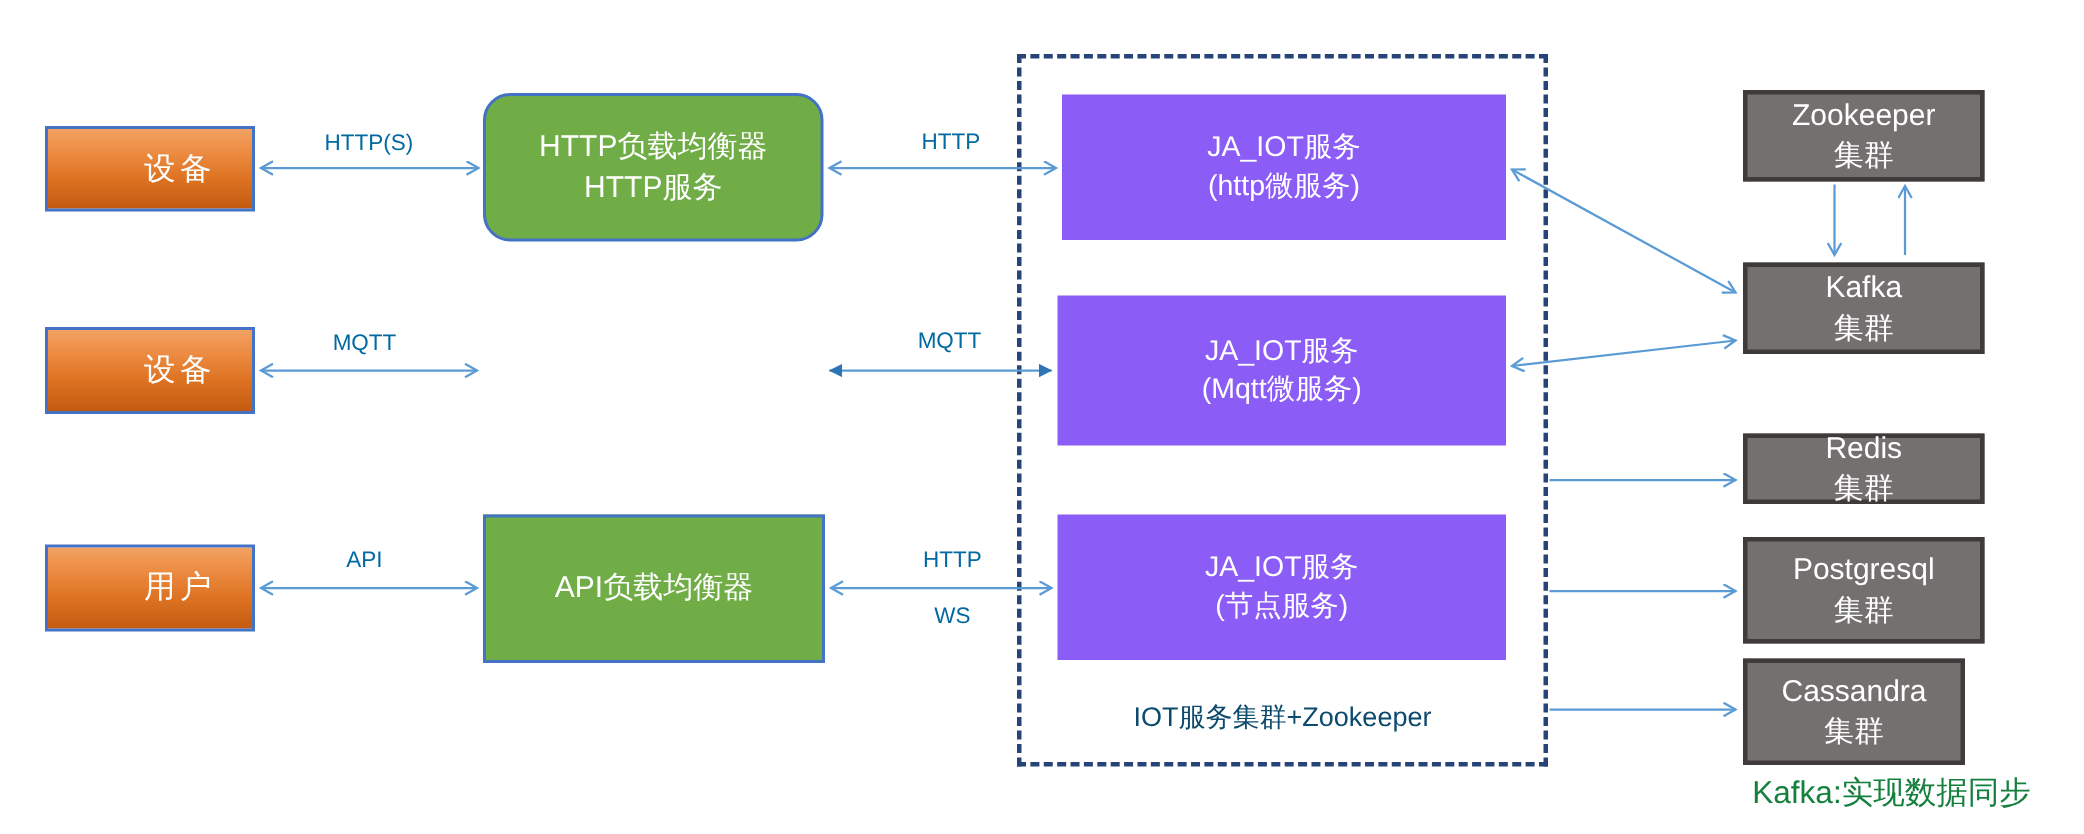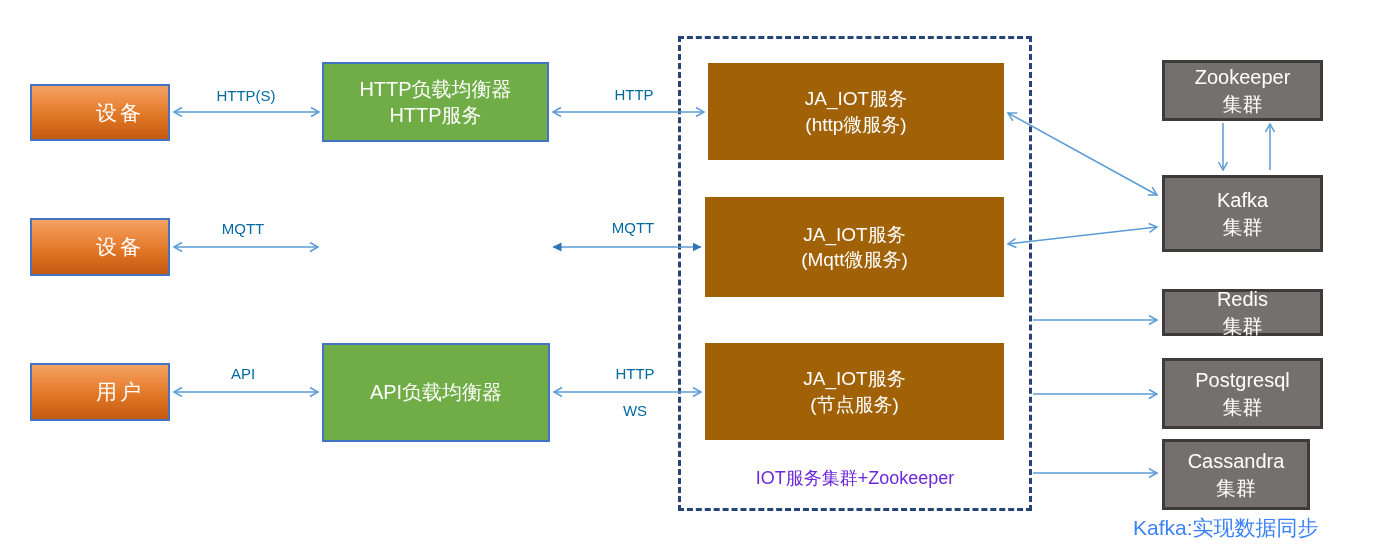--- a/index.html
+++ b/index.html
@@ -30,56 +30,57 @@
     font-size: 21px;
     letter-spacing: 3px;
     padding-left: 40px;
   }
   .green {
     background: #70ad47;
     border: 2px solid #4472c4;
     font-size: 20px;
   }
   .blue {
-    background: #a16207;
+    background: #8b5cf6;
     font-size: 19px;
   }
   .gray {
     background: #757070;
     border: 3px solid #3f3b3b;
     font-size: 20px;
   }
   .cluster {
     position: absolute;
     left: 678px; top: 36px;
     width: 354px; height: 475px;
     border: 3px dashed #264478;
     background: transparent;
   }
   .cluster-caption {
     position: absolute;
     left: 678px; top: 466px;
     width: 354px;
     text-align: center;
     font-size: 18px;
-    color: #6d28d9;
+    color: #0c4a6e;
   }
   .edge-label {
     position: absolute;
     transform: translateX(-50%);
     font-size: 15px;
     color: #0369a1;
     white-space: nowrap;
   }
   .footnote {
     position: absolute;
     left: 1133px; top: 514px;
     width: 256px;
+    text-align: center;
     font-size: 21px;
-    color: #3b82f6;
+    color: #15803d;
   }
   svg.arrows {
     position: absolute;
     left: 0; top: 0;
     width: 1389px; height: 556px;
     pointer-events: none;
   }
 </style>
 </head>
 <body>
@@ -91,21 +92,21 @@
   <div class="node orange" style="left:30px; top:84px; width:140px; height:57px;">
     <span>设备</span>
   </div>
   <div class="node orange" style="left:30px; top:218px; width:140px; height:58px;">
     <span>设备</span>
   </div>
   <div class="node orange" style="left:30px; top:363px; width:140px; height:58px;">
     <span>用户</span>
   </div>
 
-  <div class="node green" style="left:322px; top:62px; width:227px; height:80px;">
+  <div class="node green" style="left:322px; top:62px; width:227px; height:99px;border-radius:18px;">
     <span>HTTP负载均衡器</span>
     <span>HTTP服务</span>
   </div>
   <div class="node green" style="left:322px; top:343px; width:228px; height:99px;">
     <span>API负载均衡器</span>
   </div>
 
   <div class="node blue" style="left:708px; top:63px; width:296px; height:97px;">
     <span>JA_IOT服务</span>
     <span>(http微服务)</span>
@@ -118,21 +119,21 @@
     <span>JA_IOT服务</span>
     <span>(节点服务)</span>
   </div>
 
   <div class="cluster-caption">IOT服务集群+Zookeeper</div>
 
   <div class="node gray" style="left:1162px; top:60px; width:161px; height:61px;">
     <span>Zookeeper</span>
     <span>集群</span>
   </div>
-  <div class="node gray" style="left:1162px; top:175px; width:161px; height:77px;">
+  <div class="node gray" style="left:1162px; top:175px; width:161px; height:61px;">
     <span>Kafka</span>
     <span>集群</span>
   </div>
   <div class="node gray" style="left:1162px; top:289px; width:161px; height:47px;">
     <span>Redis</span>
     <span>集群</span>
   </div>
   <div class="node gray" style="left:1162px; top:358px; width:161px; height:71px;">
     <span>Postgresql</span>
     <span>集群</span>

